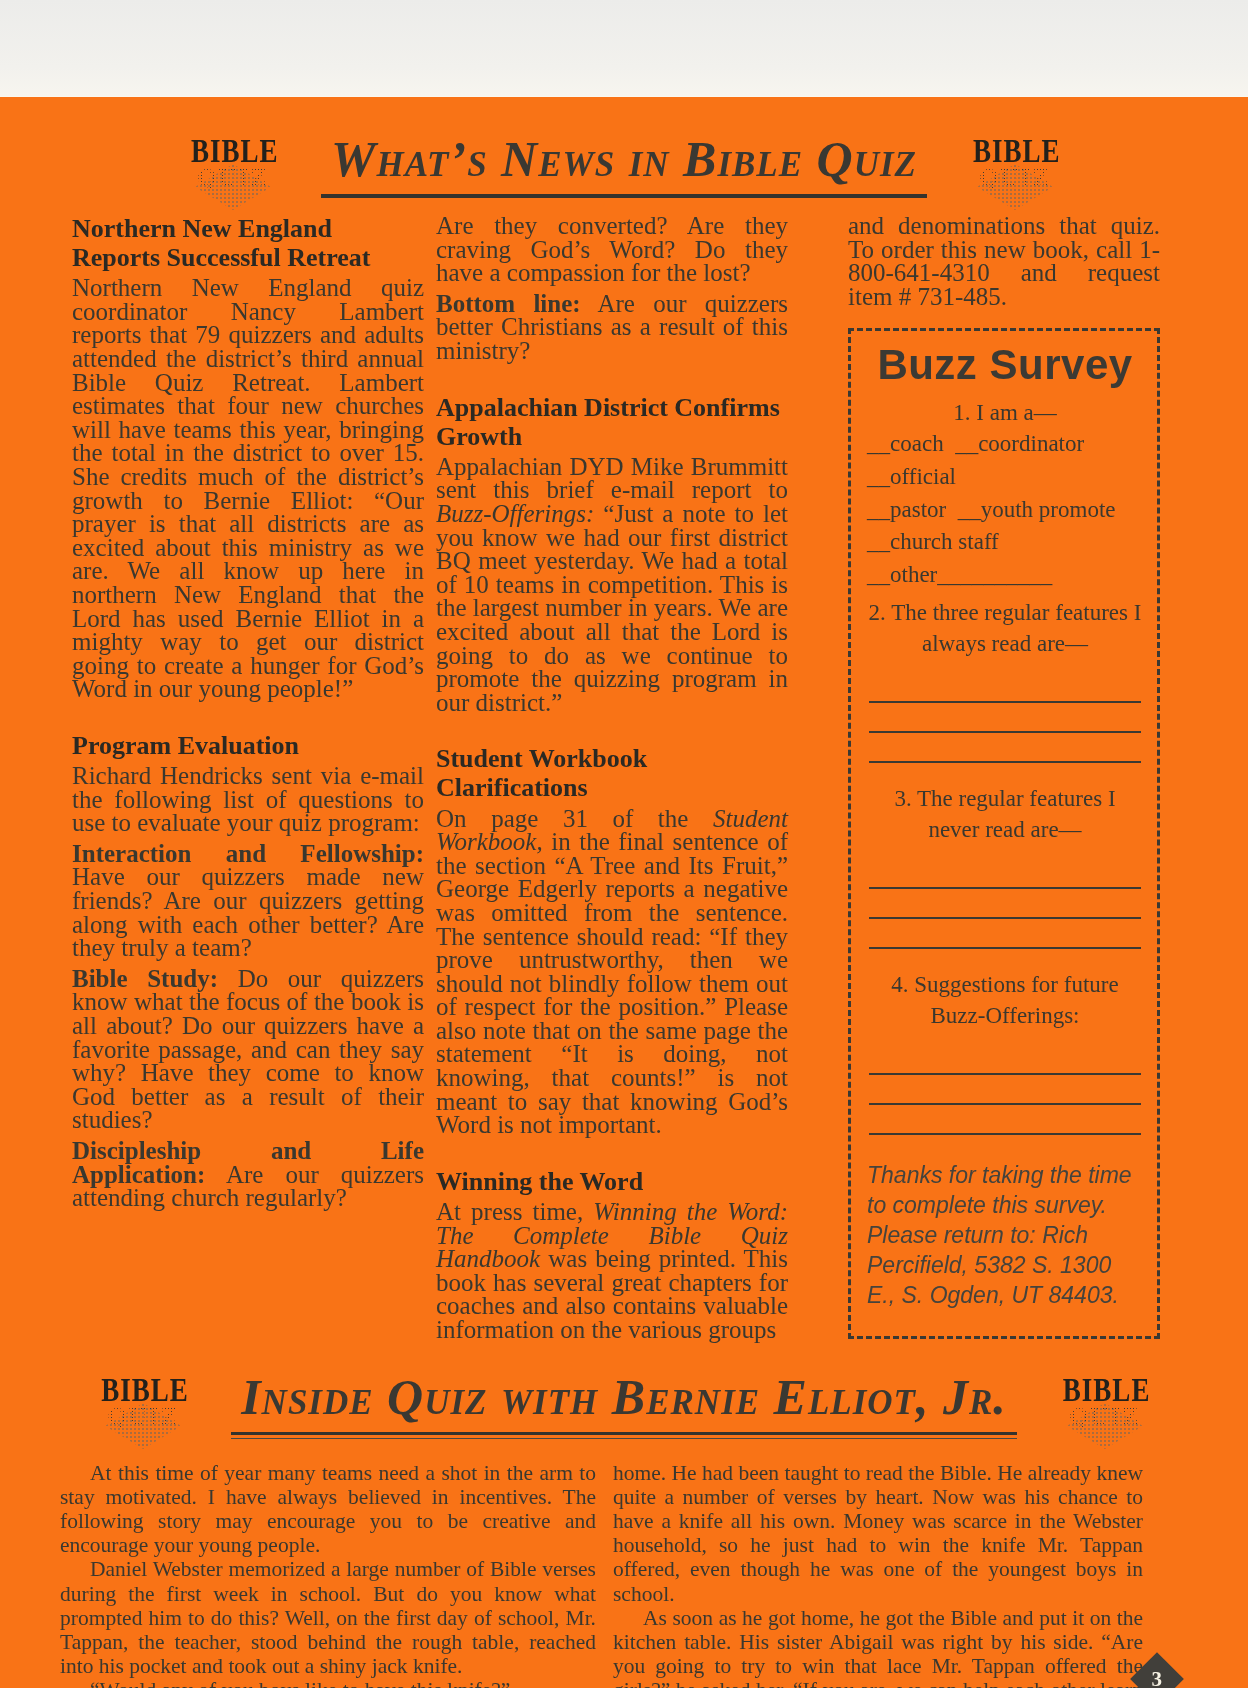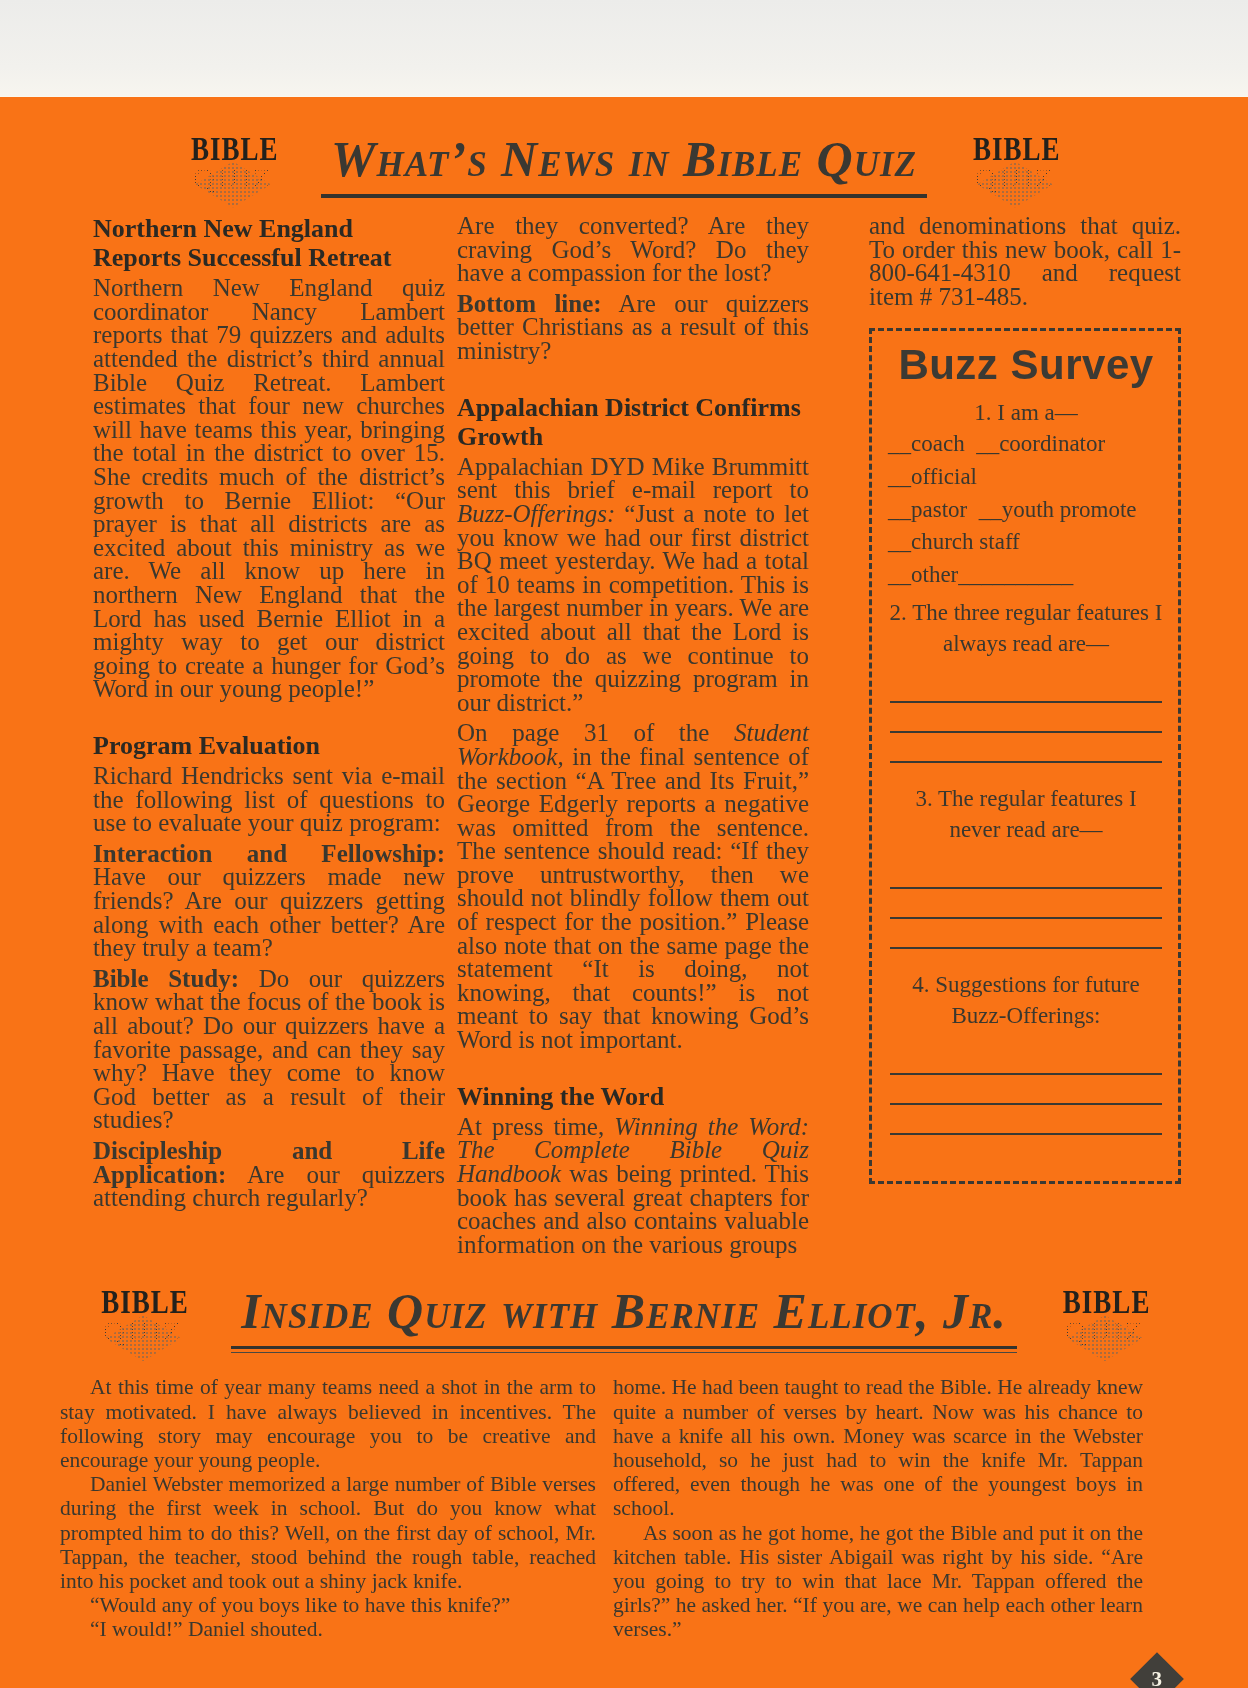--- a/index.html
+++ b/index.html
@@ -41,28 +41,28 @@
     clip-path:polygon(50% 0, 100% 50%, 50% 100%, 0 50%);
     opacity:.55;
   }
   .bq-top {
     position:relative; display:block;
     font-weight:bold; font-size:27px; letter-spacing:1px;
     transform:scaleY(1.25); color:#23211c;
   }
   .bq-bottom {
     position:relative; display:block; margin-top:0;
-    font-weight:normal; font-size:30px; letter-spacing:2px;
+    font-weight:bold; font-size:25px; letter-spacing:2px;
     background-image:radial-gradient(#3e3b34 34%, rgba(62,59,52,0) 38%);
     background-size:3px 3px;
     -webkit-background-clip:text; background-clip:text; color:transparent;
   }
 
   
-  .news-columns { display:flex; align-items:flex-start; padding-left:93px; margin-top:16px; }
+  .news-columns { display:flex; align-items:flex-start; padding-left:72px; margin-top:16px; }
   .ncol-1 { width:352px; margin-right:12px; }
   .ncol-2 { width:352px; margin-right:60px; }
   .ncol-3 { width:312px; }
   .news-h {
     font-size:26px; font-weight:bold; color:#2b2923;
     line-height:1.12; margin-bottom:4px;
   }
   .mt-big { margin-top:30px; }
   .body-p {
     font-size:25px; line-height:23.6px; text-align:justify;
@@ -146,20 +146,21 @@
         <p class="body-p"><b>Interaction and Fellowship:</b><span> Have our quizzers made new friends? Are our quizzers getting along with each other better? Are they truly a team?</span></p>
         <p class="body-p"><b>Bible Study:</b><span> Do our quizzers know what the focus of the book is all about? Do our quizzers have a favorite passage, and can they say why? Have they come to know God better as a result of their studies?</span></p>
         <p class="body-p"><b>Discipleship and Life Application:</b><span> Are our quizzers attending church regularly?</span></p>
       </div>
 
       <div class="ncol-2">
         <p class="body-p">Are they converted? Are they craving God’s Word? Do they have a compassion for the lost?</p>
         <p class="body-p"><b>Bottom line:</b><span> Are our quizzers better Christians as a result of this ministry?</span></p>
         <h3 class="news-h mt-big">Appalachian District Confirms Growth</h3>
         <p class="body-p"><span>Appalachian DYD Mike Brummitt sent this brief e-mail report to </span><i>Buzz-Offerings:</i><span> “Just a note to let you know we had our first district BQ meet yesterday. We had a total of 10 teams in competition. This is the largest number in years. We are excited about all that the Lord is going to do as we continue to promote the quizzing program in our district.”</span></p>
+        <h3 class="news-h mt-big">Student Workbook Clarifications</h3>
         <p class="body-p"><span>On page 31 of the </span><i>Student Workbook,</i><span> in the final sentence of the section “A Tree and Its Fruit,” George Edgerly reports a negative was omitted from the sentence. The sentence should read: “If they prove untrustworthy, then we should not blindly follow them out of respect for the position.” Please also note that on the same page the statement “It is doing, not knowing, that counts!” is not meant to say that knowing God’s Word is not important.</span></p>
         <h3 class="news-h mt-big">Winning the Word</h3>
         <p class="body-p"><span>At press time, </span><i>Winning the Word: The Complete Bible Quiz Handbook</i><span> was being printed. This book has several great chapters for coaches and also contains valuable information on the various groups</span></p>
       </div>
 
       <div class="ncol-3">
         <p class="body-p">and denominations that quiz. To order this new book, call 1-800-641-4310 and request item # 731-485.</p>
 
         <div class="survey-box">
           <div class="survey-title">Buzz Survey</div>
@@ -183,20 +184,21 @@
             <div class="fill-line"></div>
           </div>
 
           <div class="survey-q">4. Suggestions for future Buzz-Offerings:</div>
           <div class="fill-group">
             <div class="fill-line"></div>
             <div class="fill-line"></div>
             <div class="fill-line"></div>
           </div>
 
+          <div class="survey-thanks">Thanks for taking the time to complete this survey. Please return to: Rich Percifield, 5382 S. 1300 E., S. Ogden, UT 84403.</div>
         </div>
       </div>
     </div>
 
     <div class="masthead masthead-2">
       <div class="bq-logo">
         <span class="bq-top">BIBLE</span>
         <span class="bq-bottom">QUIZ</span>
       </div>
       <div class="masthead-center">

